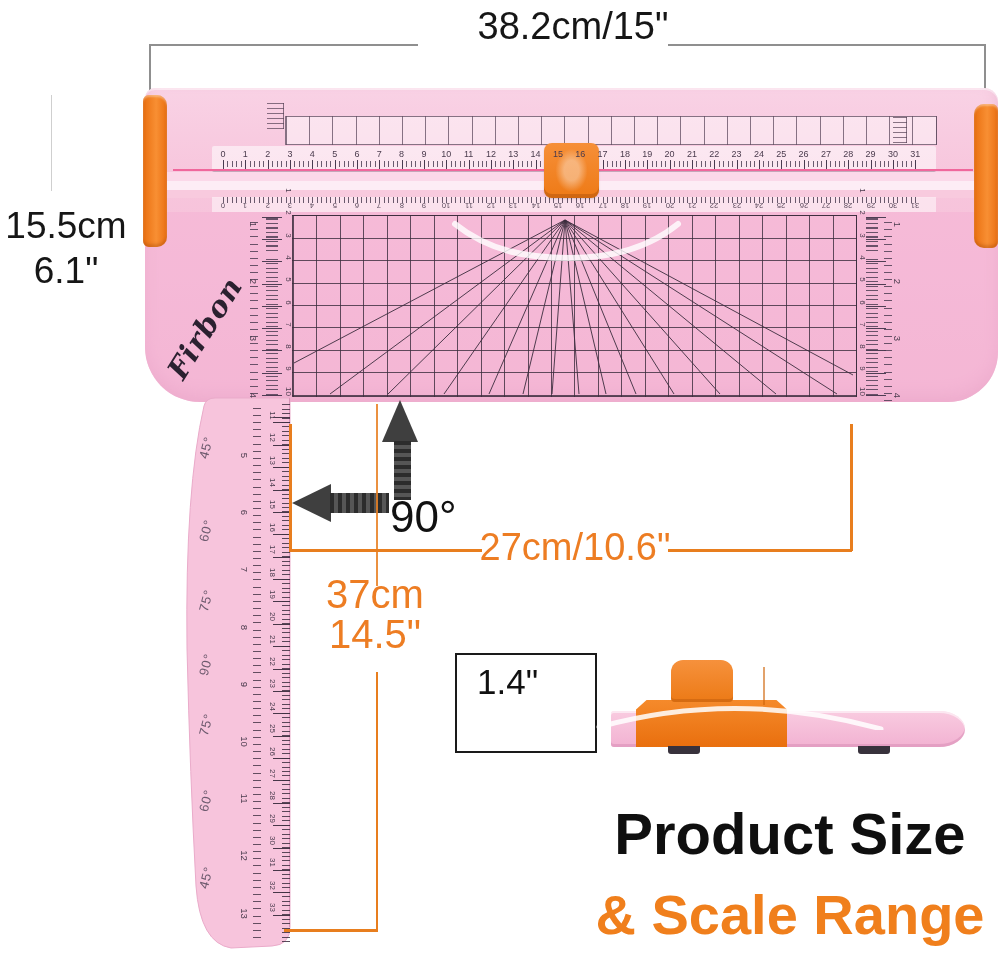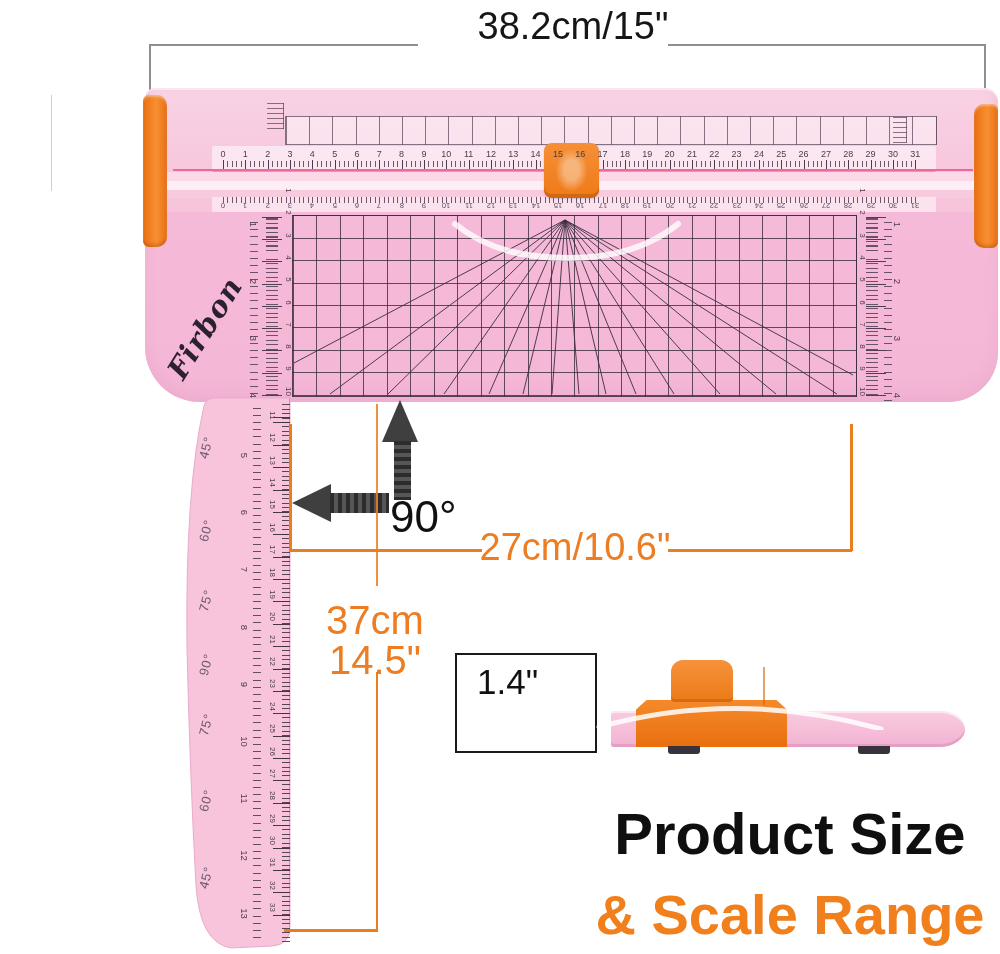--- a/index.html
+++ b/index.html
@@ -96,21 +96,21 @@
   
   .oline{position:absolute;background:#E87E1E;}
   #dim27-v1{left:289px;top:424px;width:2.5px;height:127px;}
   #dim27-h-a{left:289px;top:549px;width:193px;height:2.5px;}
   #dim27-h-b{left:668px;top:549px;width:184px;height:2.5px;}
   #dim27-v2{left:850px;top:424px;width:2.5px;height:127px;}
   #dim27-label{left:430px;top:526px;width:290px;text-align:center;font-size:38px;color:#ED7D23;}
   #dim37-v-a{left:376px;top:404px;width:1.5px;height:182px;opacity:.85;}
   #dim37-v-b{left:376px;top:672px;width:2px;height:258px;}
   #dim37-h{left:284px;top:929px;width:94px;height:2.5px;}
-  #dim37-label{left:300px;top:600px;width:150px;text-align:center;font-size:40px;line-height:40px;color:#ED7D23;}
+  #dim37-label{left:300px;top:574px;width:150px;text-align:center;font-size:40px;line-height:40px;color:#ED7D23;}
   
   #thickness-box{left:455px;top:653px;width:142px;height:100px;background:#fff;
      border:2.5px solid #1a1a1a;font-size:35px;line-height:44px;color:#111;padding:5px 0 0 20px;box-sizing:border-box;}
   #side-view{left:608px;top:655px;width:385px;height:105px;}
   #sv-bar{left:3px;top:56px;width:354px;height:36px;
      background:linear-gradient(180deg,#f9cbe0,#f2b2d2);
      border-radius:3px 26px 26px 3px / 3px 18px 18px 3px;
      box-shadow:inset 0 2px 0 rgba(255,255,255,.55), inset 0 -3px 0 rgba(214,140,180,.5);}
   #sv-block{left:28px;top:45px;width:151px;height:47px;
      background:linear-gradient(180deg,#f58a2b,#e96f0e);
@@ -133,20 +133,24 @@
 <body>
 
 <div id="stage">
 
   <div class="gline" id="dim-top-line-left"></div>
   <div class="gline" id="dim-top-line-right"></div>
   <div class="gline" id="dim-top-tick-left"></div>
   <div class="gline" id="dim-top-tick-right"></div>
   <div class="abs" id="dim-left-vline"></div>
   <div class="abs" id="width-label">38.2cm/15"</div>
+  <div class="abs" id="height-label">
+    <div>15.5cm</div>
+    <div>6.1"</div>
+  </div>
 
   <div class="abs" id="trimmer">
     <div class="abs" id="base-board"></div>
     <div class="abs" id="grid-strip"></div>
     <div class="abs mini-scale" id="mini-scale-l"></div>
     <div class="abs mini-scale" id="mini-scale-r"></div>
     <div class="abs" id="ruler-bar"></div>
     <div class="abs" id="ruler-ticks-cm"></div>
     <div class="abs" id="ruler-ticks-mm"></div>
     <div class="abs" id="cut-line"></div>

